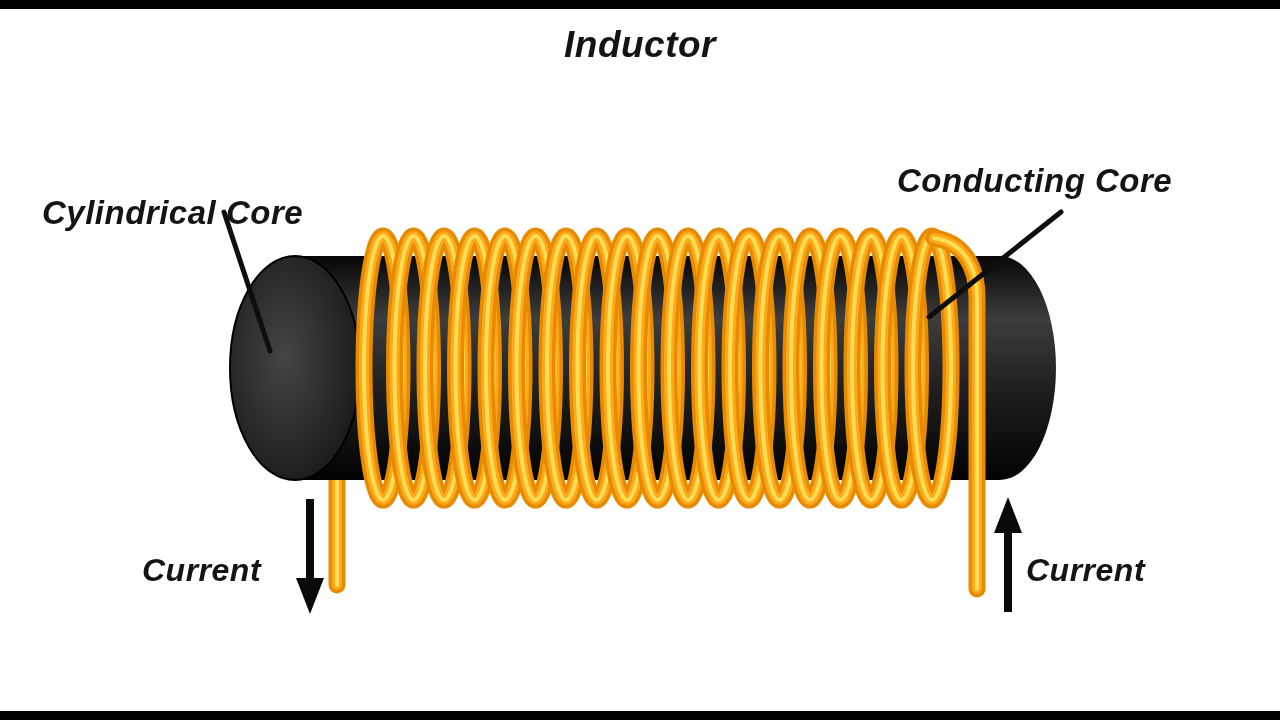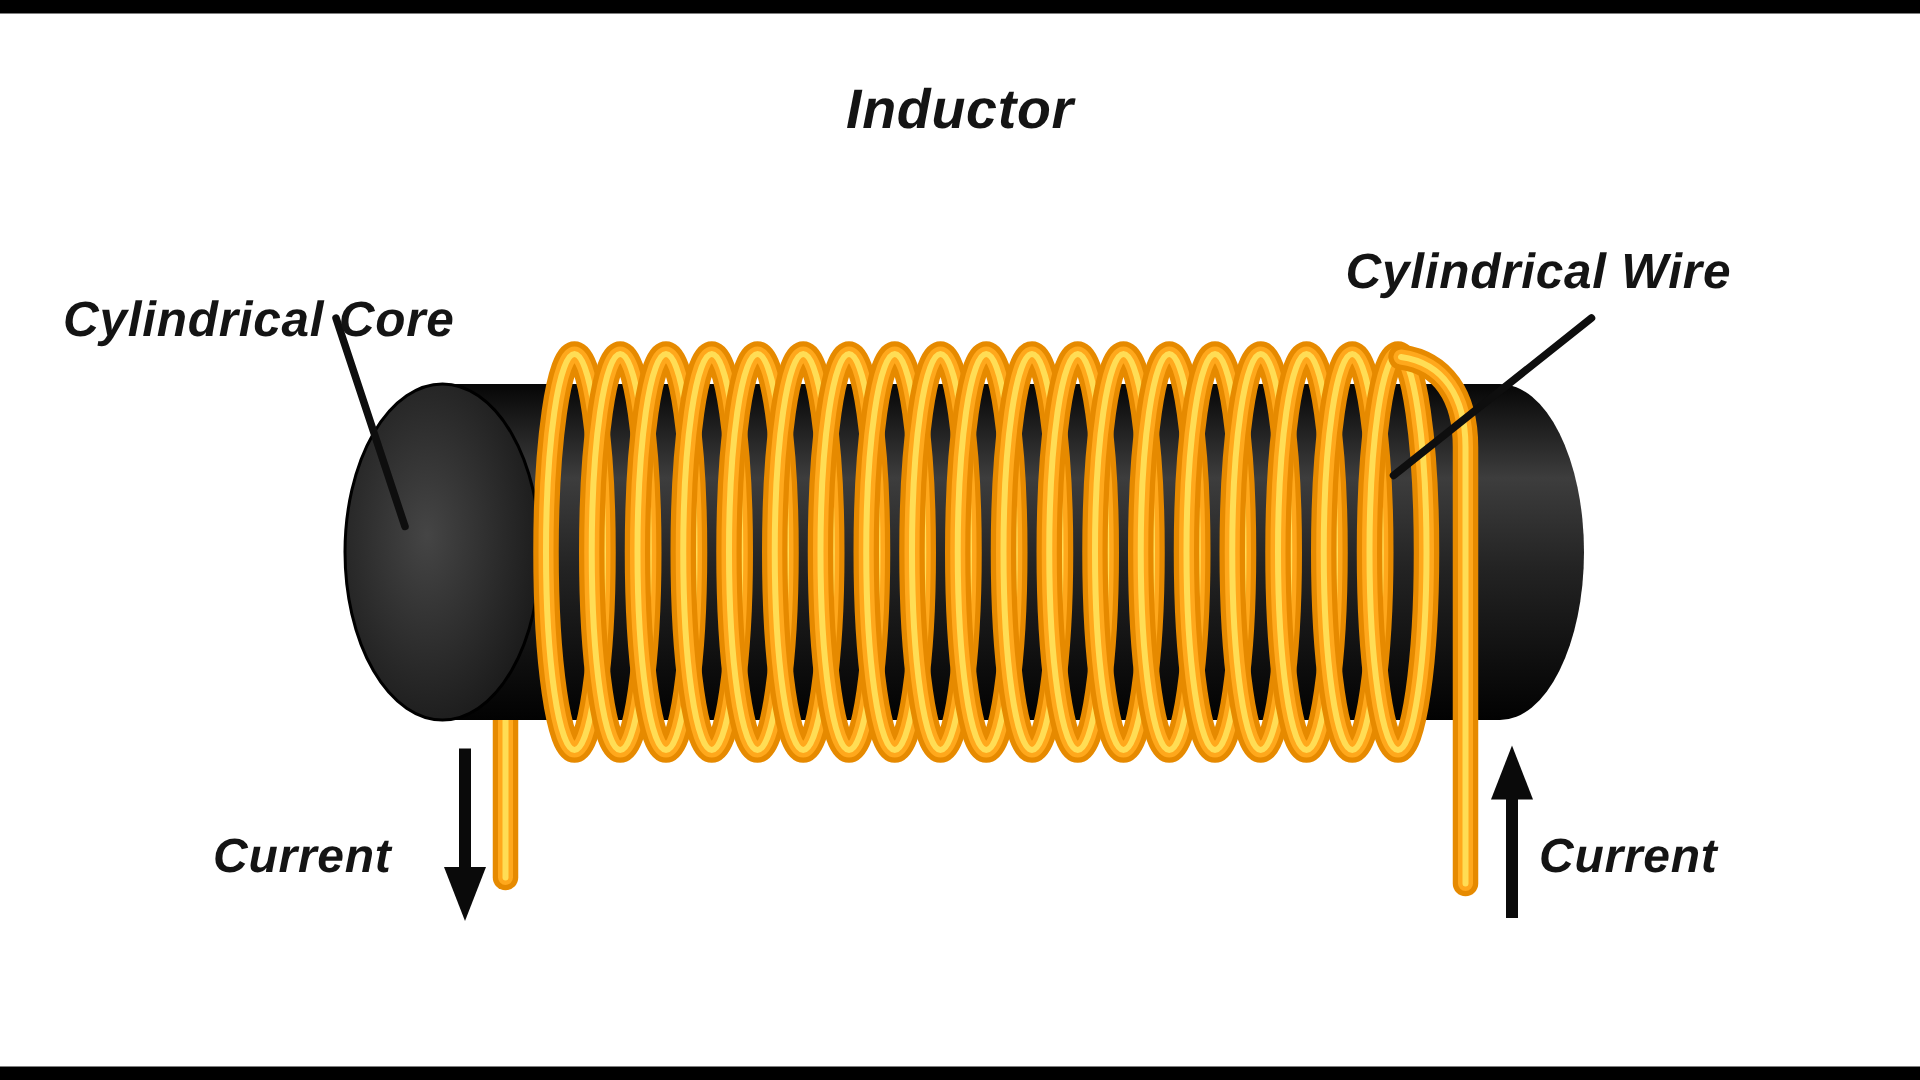--- a/index.html
+++ b/index.html
@@ -16,21 +16,21 @@
   .letterbox.top { top: 0; }
   .letterbox.bottom { bottom: 0; }
   .label {
     position: absolute;
     font-weight: 700;
     font-style: italic;
     color: #141414;
     white-space: nowrap;
     letter-spacing: 0.5px;
   }
-  .title      { top: 52px;  left: 0; width: 1280px; text-align: center; font-size: 37px; }
+  .title      { top: 24px;  left: 0; width: 1280px; text-align: center; font-size: 37px; }
   .core-label { top: 162px; left: 42px;   font-size: 33px; margin-top: 32px; }
   .wire-label { top: 162px; left: 897px;  font-size: 33px; }
   .current-left  { top: 552px; left: 142px;  font-size: 32px; }
   .current-right { top: 552px; left: 1026px; font-size: 32px; }
   svg.diagram { position: absolute; top: 0; left: 0; }
 </style>
 </head>
 <body>
 
 <div class="letterbox top"></div>
@@ -134,15 +134,15 @@
     <polygon points="310,614 296,578 324,578" fill="#0a0a0a"></polygon>
   </g>
   <g>
     <line x1="1008" y1="612" x2="1008" y2="530" stroke="#0a0a0a" stroke-width="8"></line>
     <polygon points="1008,497 994,533 1022,533" fill="#0a0a0a"></polygon>
   </g>
 </svg>
 
 <div class="label title">Inductor</div>
 <div class="label core-label">Cylindrical Core</div>
-<div class="label wire-label">Cylindrical Wire</div>
+<div class="label wire-label">Conducting Core</div>
 <div class="label current-left">Current</div>
 <div class="label current-right">Current</div>
 
 </body></html>

